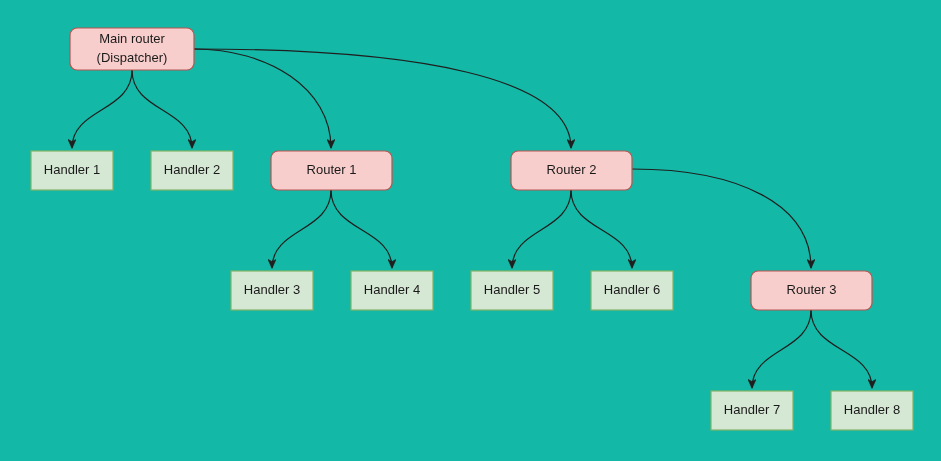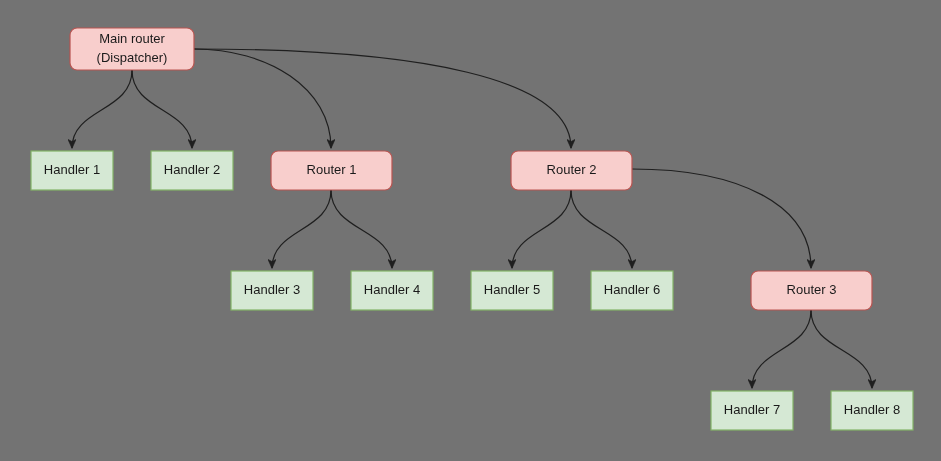--- a/index.html
+++ b/index.html
@@ -10,21 +10,21 @@
   body {
     width: 941px;
     height: 461px;
     font-family: "Liberation Sans", sans-serif;
     overflow: hidden;
   }
   #diagram-canvas {
     position: relative;
     width: 941px;
     height: 461px;
-    background: #737373;
+    background: #14b8a6;
   }
   svg.diagram {
     position: absolute;
     top: 0;
     left: 0;
     width: 941px;
     height: 461px;
     display: block;
   }
   .node-rect {

